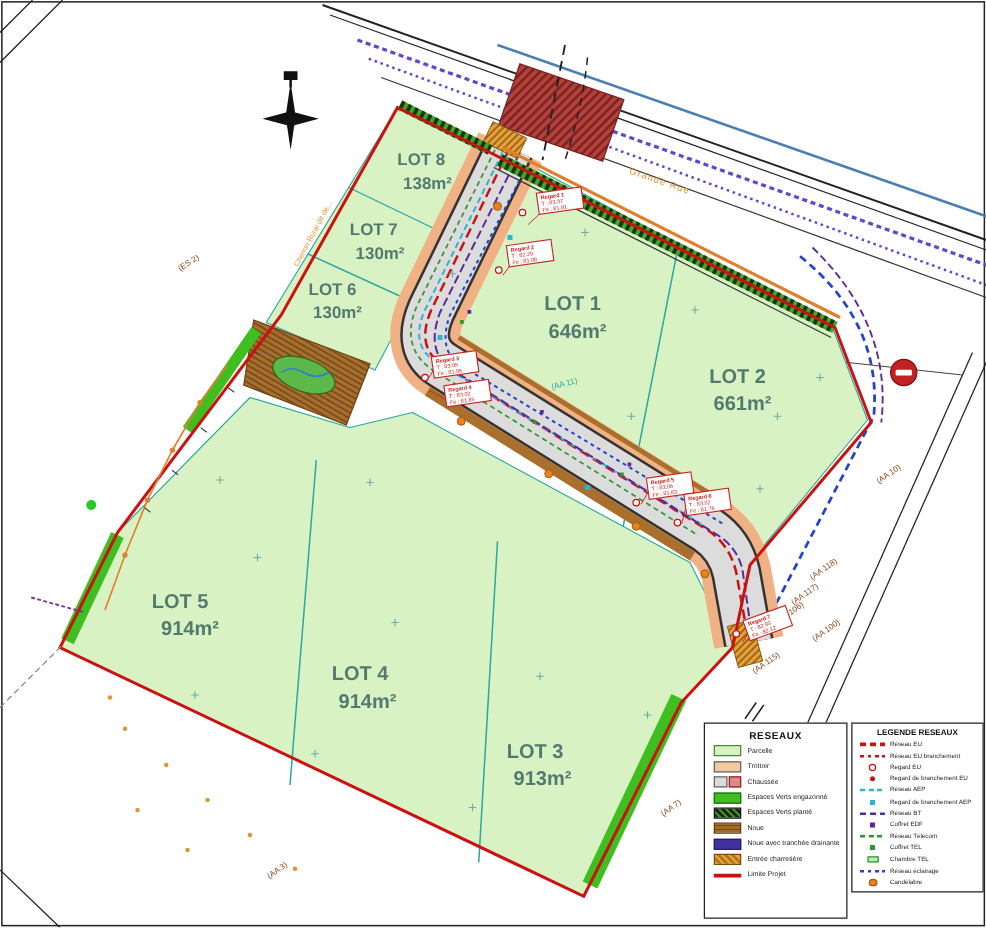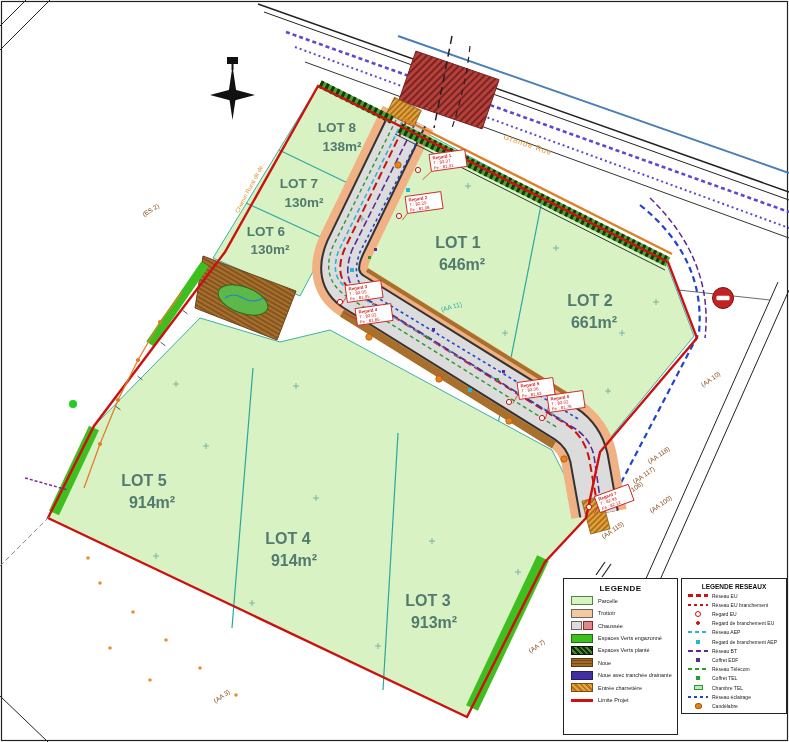--- a/index.html
+++ b/index.html
@@ -304,21 +304,21 @@
         <circle cx="166" cy="640" r="1.8"></circle>
     <circle cx="200" cy="668" r="1.8"></circle>
         <circle cx="236" cy="695" r="1.8"></circle>
         <circle cx="88" cy="558" r="1.8"></circle>
     <circle cx="150" cy="680" r="1.8"></circle>
         <circle cx="110" cy="648" r="1.8"></circle>
   </g>
 </svg>
 
 <div id="legend-main" class="lgbox">
-  <div class="lg-title">LEGENDE</div>
+  <div class="lg-title">RESEAUX</div>
   <div class="lg-row">
     <span class="lg-sw sw-parcelle"></span>
     <span class="lg-label">Parcelle</span>
   </div>
   <div class="lg-row">
     <span class="lg-sw sw-trottoir"></span>
     <span class="lg-label">Trottoir</span>
   </div>
   <div class="lg-row">
     <span class="lg-sw sw-chaussee">

